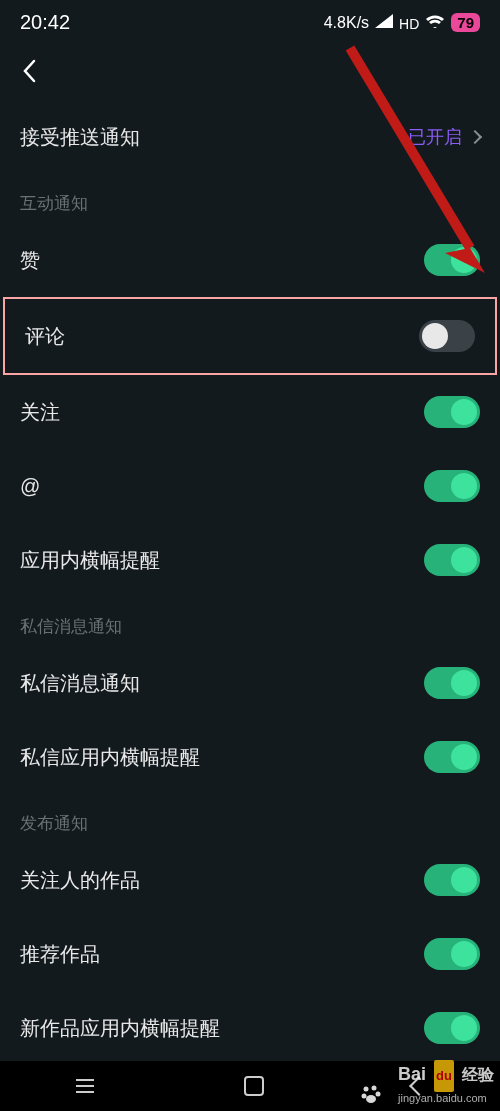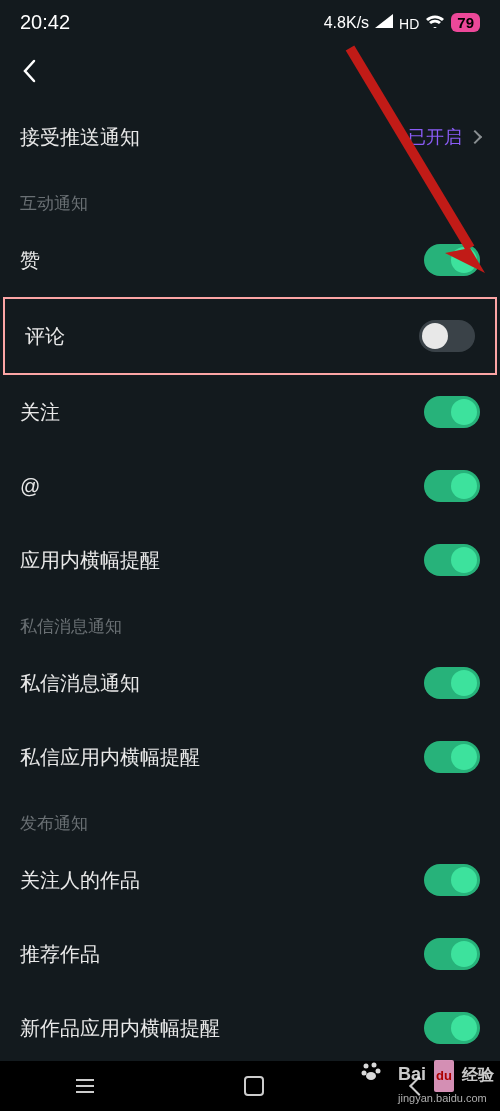--- a/index.html
+++ b/index.html
@@ -39,24 +39,24 @@
   
   
   .arrow { position:absolute; top:38px; left:330px; pointer-events:none; }
   
   
   .navbar { position:absolute; bottom:0; left:0; right:0; height:50px; background:#000; display:flex; align-items:center; justify-content:space-around; }
   .nav-home { width:20px; height:20px; border:2px solid #ccc; border-radius:4px; }
   .nav-back-btn { width:14px; height:14px; border-left:2px solid #ccc; border-bottom:2px solid #ccc; transform:rotate(45deg); }
   
   
-  .watermark { position:absolute; right:6px; bottom:6px; color:#eee; font-size:13px; text-align:left; line-height:1.2; opacity:0.85; display:flex; align-items:flex-start; gap:16px; }
+  .watermark { position:absolute; right:6px; bottom:6px; color:#eee; font-size:13px; text-align:left; line-height:1.2; opacity:0.85; display:flex; align-items:flex-end; gap:16px; }
   .wm-logo { display:flex; align-items:baseline; font-weight:bold; }
   .wm-bai { font-size:18px; }
-  .wm-du { background:#f9a8d4; color:#c00; font-size:13px; padding:8px 2px; border-radius:2px; margin:0 8px; }
+  .wm-du { background:#eab308; color:#c00; font-size:13px; padding:8px 2px; border-radius:2px; margin:0 8px; }
   .wm-cn { font-size:16px; }
   .wm-url { font-size:11px; color:#ccc; }
   
   
   .cutoff { padding:18px 20px 0; font-size:17px; color:#6a7074; }
 </style>
 </head>
 <body>
 
 <div class="status-bar">

